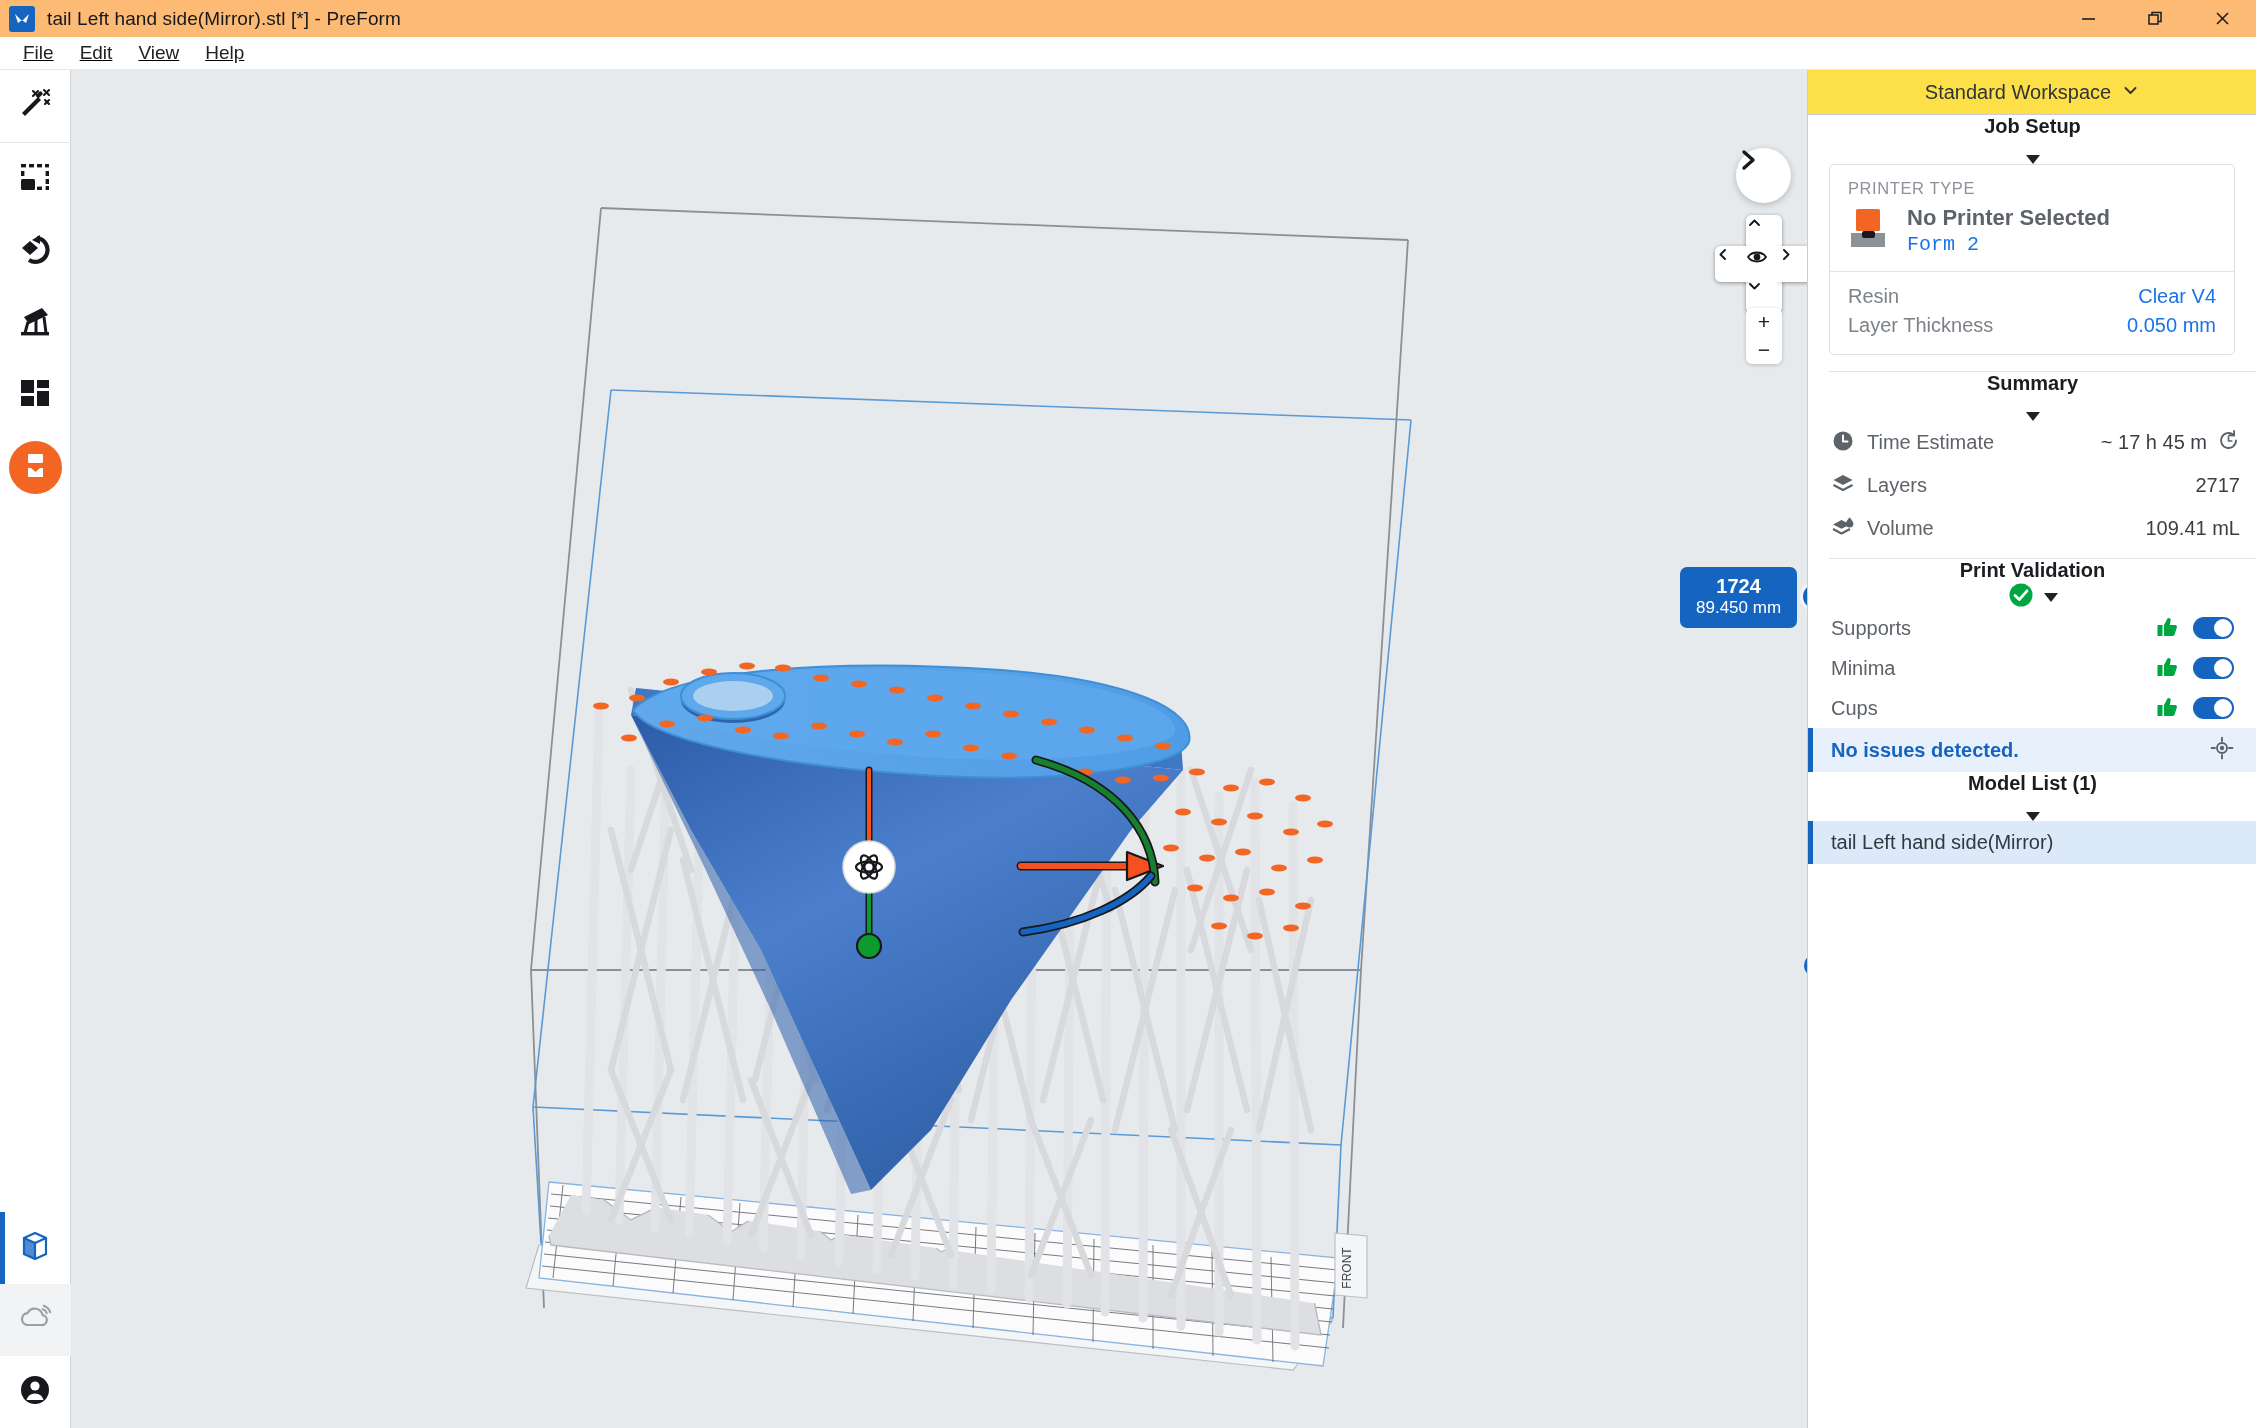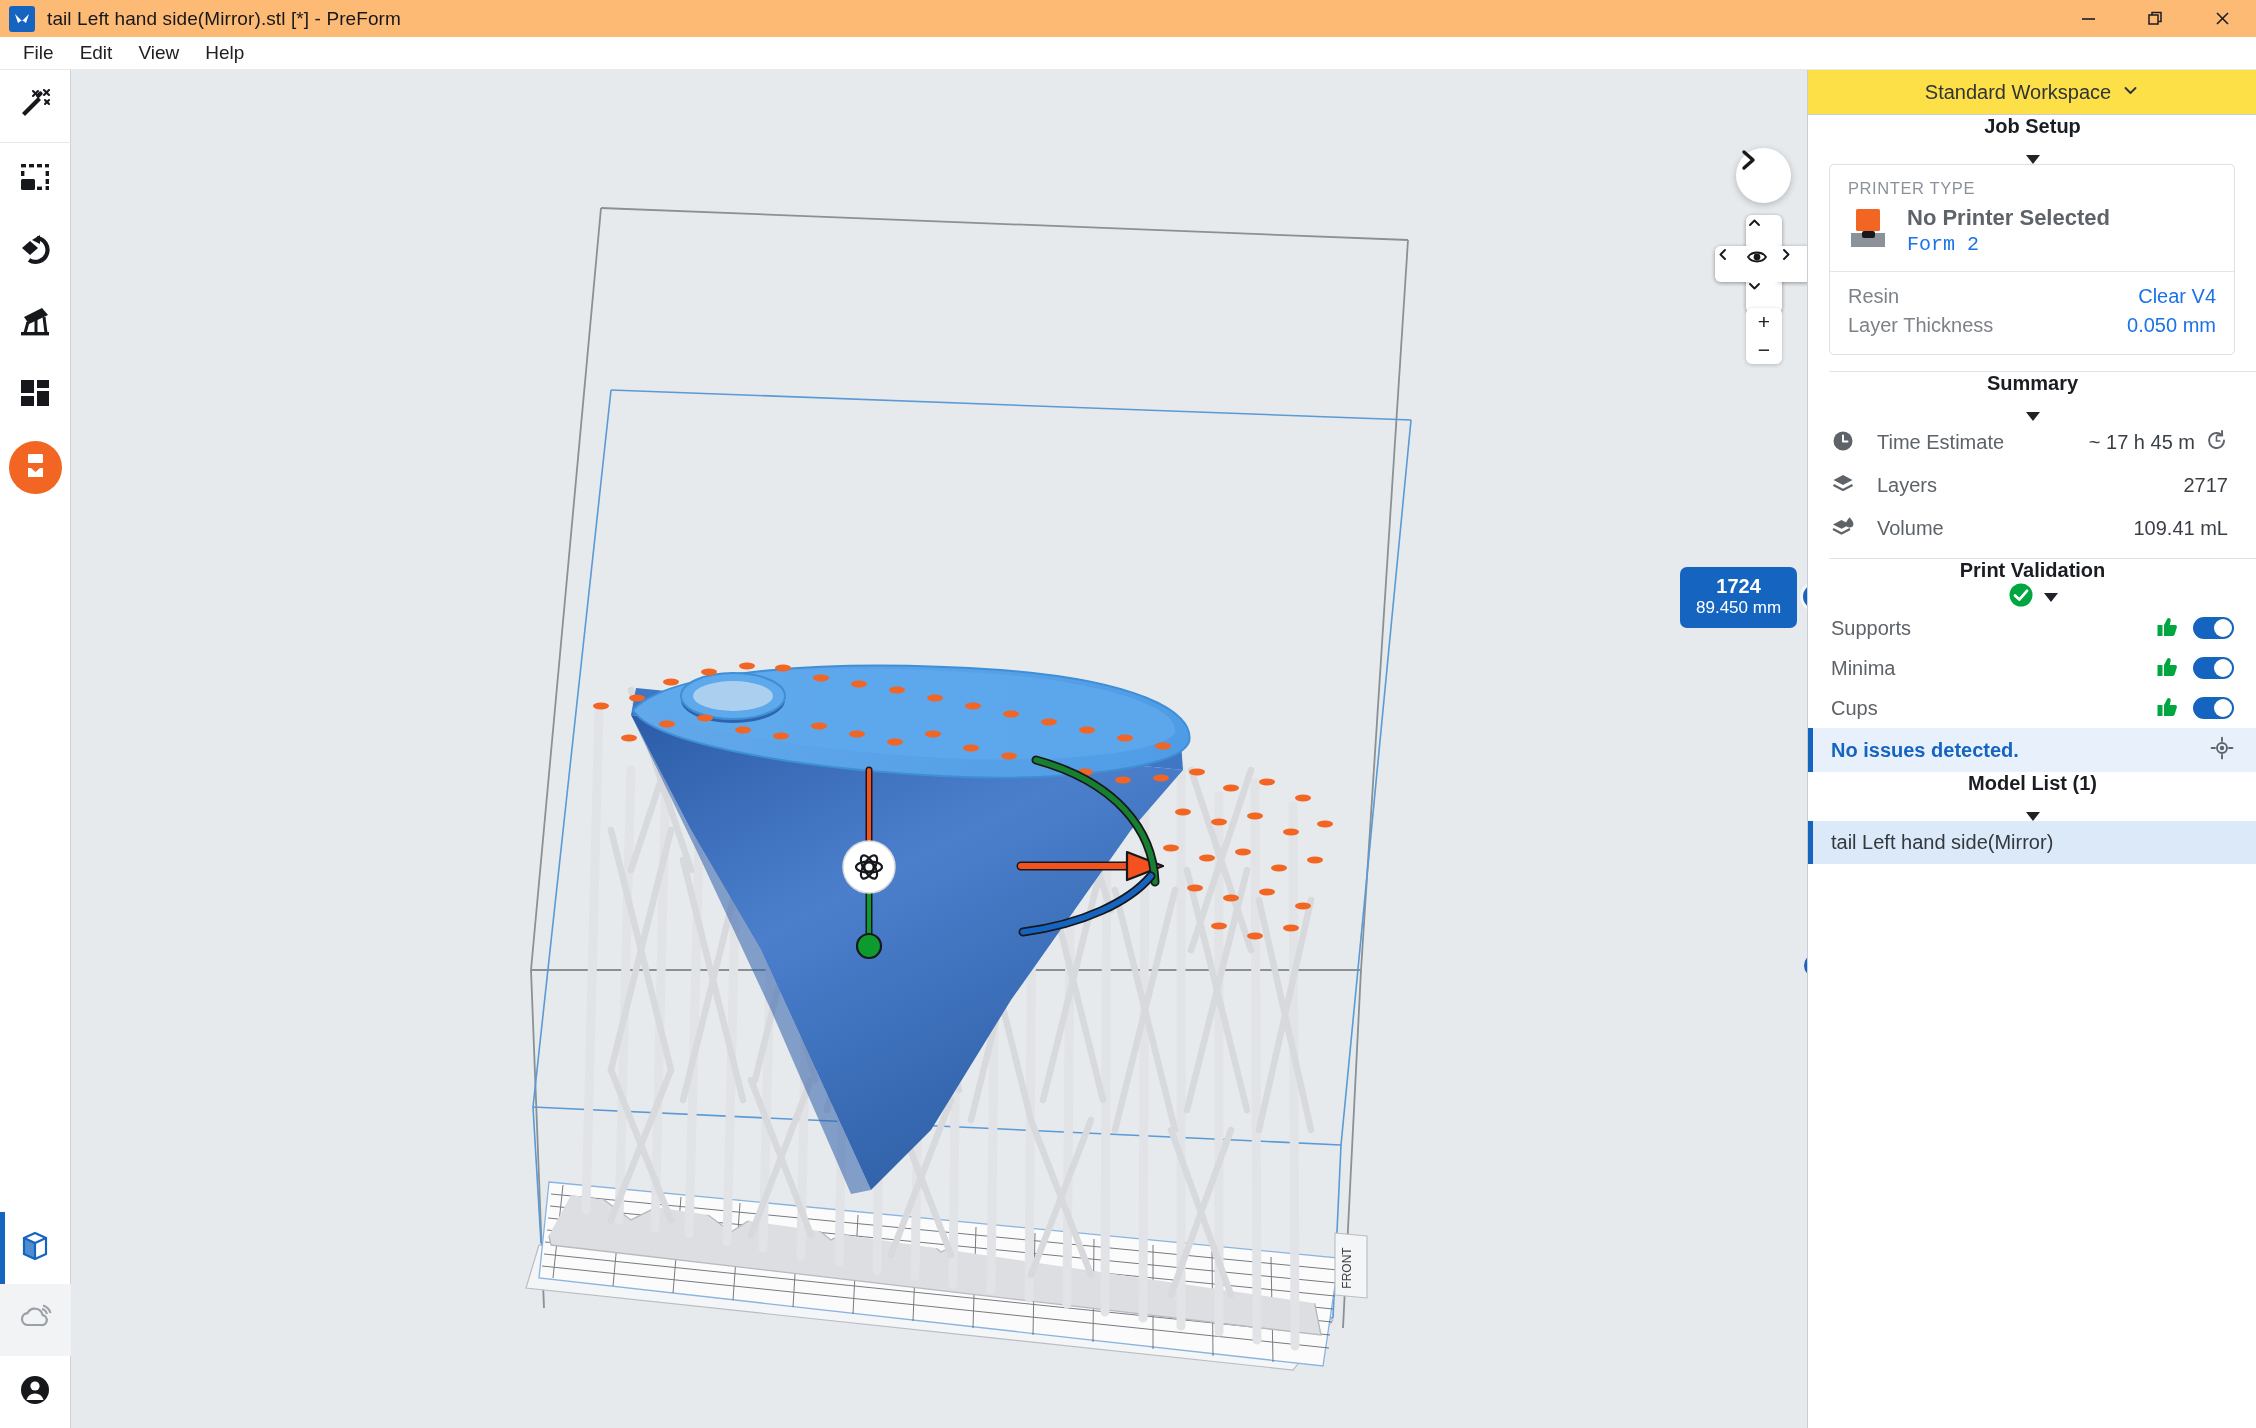--- a/index.html
+++ b/index.html
@@ -30,20 +30,21 @@
   .win-controls { position: absolute; right: 0; top: 0; height: 37px; display: flex; }
   .win-btn {
     width: 67px; height: 37px; display: flex; align-items: center; justify-content: center;
   }
 
   
   .menubar {
     position: absolute; top: 37px; left: 0; width: 2256px; height: 33px;
     background: #ffffff; display: flex; align-items: center; padding-left: 10px;
     border-bottom: 1px solid #e9e9e9;
+    text-decoration: underline;
   }
   .menu-item {
     font-size: 19px; color: #202124; padding: 4px 13px; border-radius: 3px;
     white-space: nowrap;
   }
 
   
   .toolbar {
     position: absolute; top: 70px; left: 0; width: 71px; height: 1358px;
     background: #ffffff; border-right: 1px solid #cfd3d8;
@@ -147,21 +148,21 @@
   .pc-model { font-size: 20px; color: #1a73e8; margin-top: 2px; font-family: Liberation Mono, monospace; }
   .pc-div { height:1px; background:#e3e6e9; margin: 0; }
   .pc-bot { padding: 10px 18px 14px 18px; }
   .pc-line { display:flex; justify-content: space-between; align-items:center; padding: 3px 0; }
   .pc-k { font-size: 20px; color: #7c8288; }
   .pc-v { font-size: 20px; color: #1a73e8; }
 
   .divider { height: 1px; background: #e0e3e7; margin: 0 0 0 21px; }
 
   .sum-row {
-    height: 43px; display:flex; align-items:center; padding: 0 28px 0 23px; gap: 22px;
+    height: 43px; display:flex; align-items:center; padding: 0 16px 0 23px; gap: 12px;
   }
   .sum-row .k { font-size: 20px; color: #5d6369; flex: 1; }
   .sum-row .v { font-size: 20px; color: #3a3f45; display:flex; align-items:center; gap:10px;}
 
   .val-row {
     height: 40px; display:flex; align-items:center; padding: 0 22px 0 23px;
   }
   .val-row .k { font-size: 20px; color: #5d6369; flex:1; }
   .val-row .icons { display:flex; align-items:center; gap: 14px; }
   .toggle {

